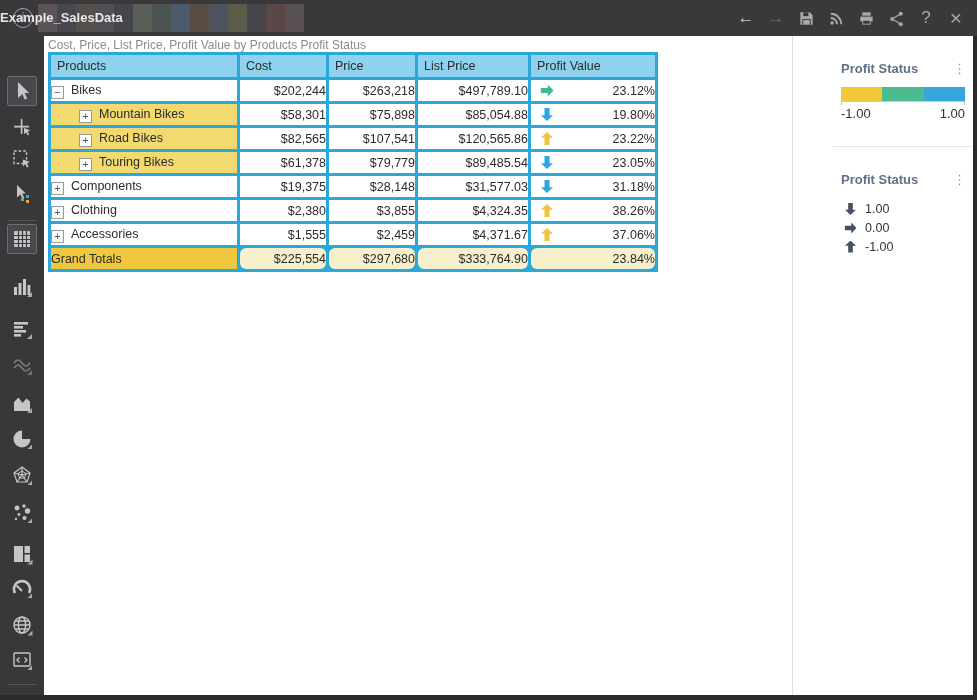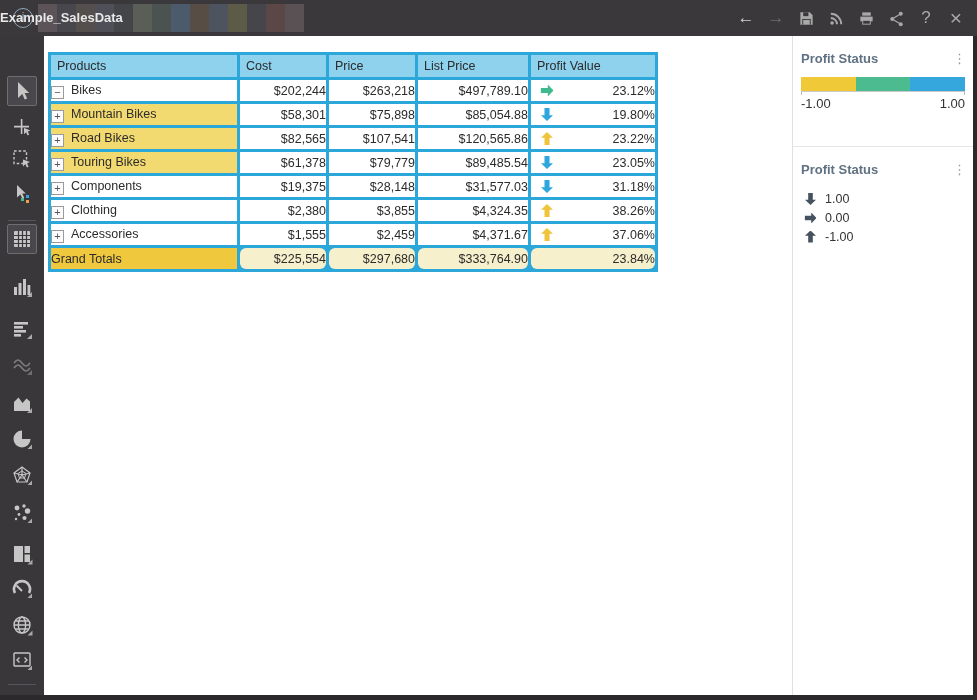--- a/index.html
+++ b/index.html
@@ -34,36 +34,36 @@
 
   
   .main { position:absolute; left:44px; top:36px; width:748px; height:659px; background:#ffffff; }
   .caption { position:absolute; left:4px; top:2px; font-size:12px; color:var(--caption-text); white-space:nowrap; }
 
   table.pivot { position:absolute; left:4px; top:16px; border-collapse:separate; border-spacing:3px;
                 background:var(--accent-border); table-layout:fixed; font-size:12.5px; color:#2b2b2b; }
   table.pivot th { background:var(--header-cell); font-weight:normal; text-align:left; padding:0 0 0 6px; height:22px; }
   table.pivot td { height:21px; padding:0; background:#ffffff; }
   td.c-label { background:var(--row-parent); padding-left:6px; white-space:nowrap; }
-  tr.r-child td.c-label { background:var(--row-child); }
+  tr.r-child td.c-label { background:var(--row-child); padding-left:28px; }
   tr.r-total td.c-label { background:var(--total-label); }
   tr.r-total td.c-num, tr.r-total td.c-profit { background:var(--total-value);border-radius:6px; }
   td.c-num { text-align:right; padding-right:7px; }
   .expander { display:inline-block; width:13px; height:13px; border:1px solid #9a9a9a; background:#fcfcfc; color:#555;
               font-size:11px; line-height:11px; text-align:center; vertical-align:-2px; margin-right:7px; }
   td.c-profit { position:relative; text-align:right; padding-right:7px; }
   .parrow { position:absolute; left:10px; top:4px; width:12px; height:13px; display:inline-block; }
   .parrow-up, .parrow-down, .parrow-right { clip-path:polygon(50% 0,100% 44%,71% 44%,71% 100%,29% 100%,29% 44%,0 44%); }
   .parrow-up { background:var(--arrow-up); }
   .parrow-down { background:var(--arrow-down); transform:rotate(180deg); }
   .parrow-right { background:var(--arrow-right); transform:rotate(90deg); }
 
   
   .rightpanel { position:absolute; left:792px; top:36px; width:181px; height:659px; background:#ffffff; border-left:1px solid #e0e0e0; }
-  .card { padding:12px 8px; }
+  .card { padding:22px 8px;margin-left:40px; }
   .card1 { height:111px; border-bottom:1px solid #e6e6e6; }
   .card-head { display:flex; justify-content:space-between; align-items:center; height:20px; }
   .card-title { color:var(--panel-title); font-size:13px; font-weight:bold; }
   .card-menu { color:#8a98a6; font-size:13px; line-height:13px; width:12px; text-align:center; }
   .card-menu::before { content:"\22EE"; }
   .grad-bar { margin-top:9px; height:14px; display:flex; }
   .grad-bar span { flex:1; }
   .seg-y { background:var(--legend-yellow); }
   .seg-g { background:var(--legend-green); }
   .seg-b { background:var(--legend-blue); }
@@ -280,20 +280,21 @@
       <svg width="22" height="22" viewBox="0 0 22 22" fill="currentColor">
           <path d="M11.5 4 L13 9.5 L18.5 11 L13 12.5 L11.5 18 L10 12.5 L4.5 11 L10 9.5 Z"></path>
           <path d="M6 4 L6.8 6.2 L9 7 L6.8 7.8 L6 10 L5.2 7.8 L3 7 L5.2 6.2 Z"></path>
           <path d="M6.5 13.5 L7 15 L8.5 15.5 L7 16 L6.5 17.5 L6 16 L4.5 15.5 L6 15 Z"></path>
           <path d="M16.5 21 H21 V16.5 Z" opacity=".8"></path>
         </svg>
     </div>
   </div>
 
   <div class="main">
+    <div class="caption">Cost, Price, List Price, Profit Value by Products Profit Status</div>
 
     <table class="pivot">
       <colgroup>
           <col style="width:186px">
           <col style="width:86px">
           <col style="width:86px">
           <col style="width:110px">
           <col style="width:124px">
         </colgroup>
       <tbody>

